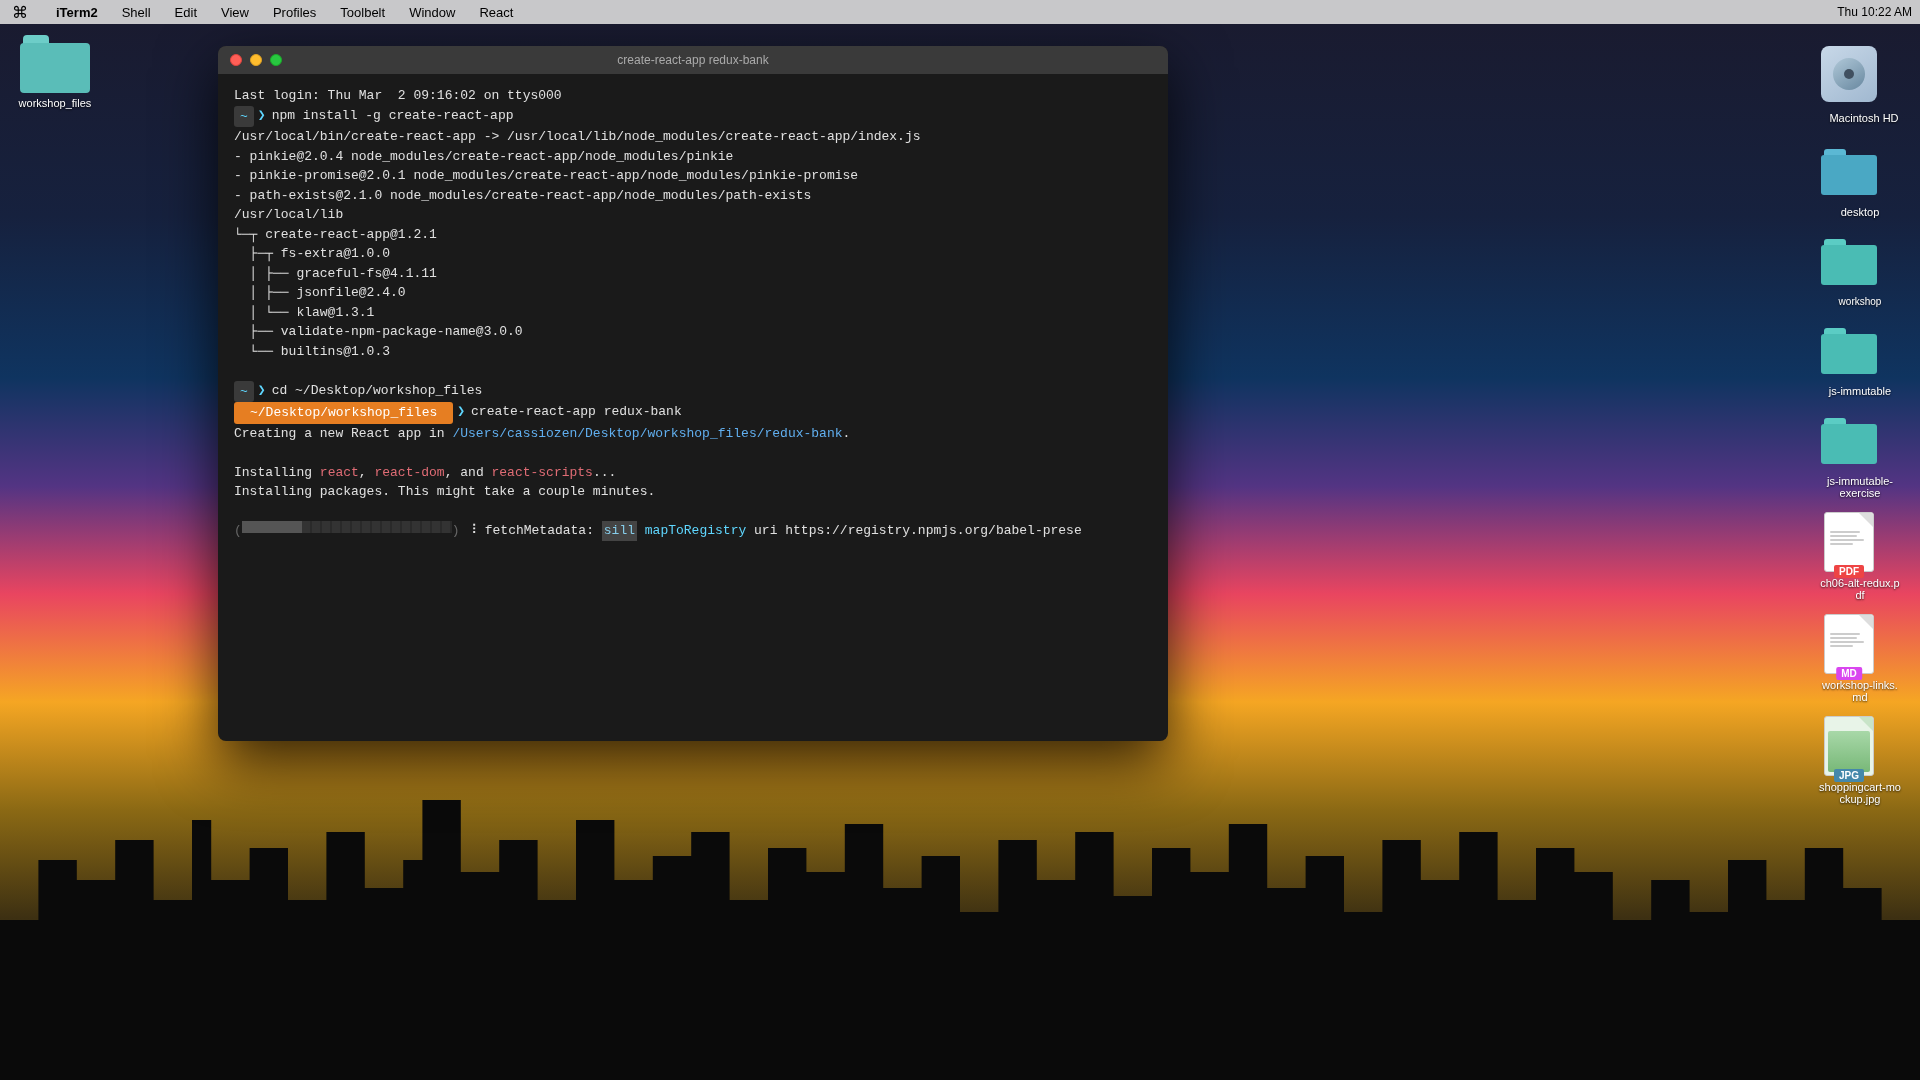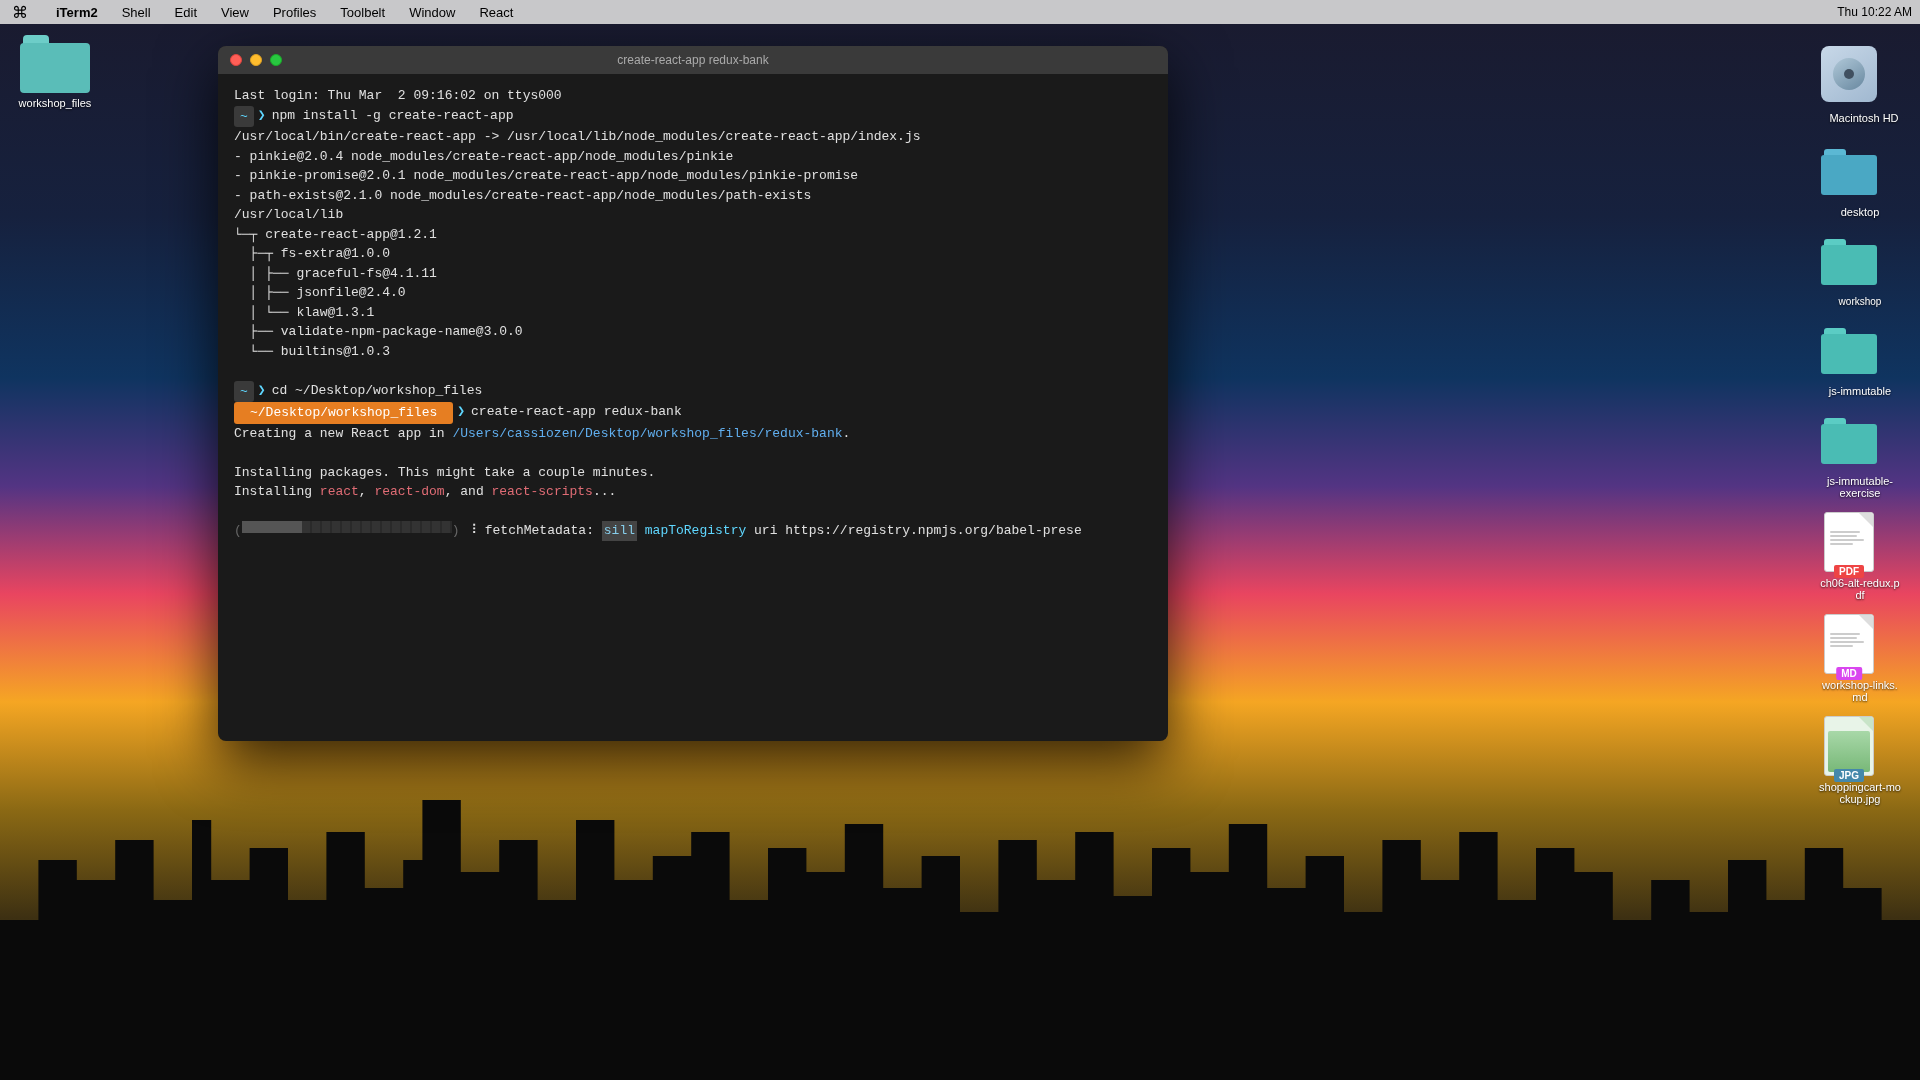--- a/index.html
+++ b/index.html
@@ -493,24 +493,24 @@
       <span class="term-white">create-react-app redux-bank</span>
     </div>
 
     <div class="term-line">
       <span class="term-white">Creating a new React app in </span><span style="color:#61afef">/Users/cassiozen/Desktop/workshop_files/redux-bank</span><span class="term-white">.</span>
     </div>
 
     <div class="term-line"><span>&nbsp;</span></div>
 
     <div class="term-line">
+      <span class="term-white">Installing </span><span style="color:#e06c75">react</span><span class="term-white">, </span><span style="color:#e06c75">react-dom</span><span class="term-white">, and </span><span style="color:#e06c75">react-scripts</span><span class="term-white">...</span>
+    </div>
+    <div class="term-line">
       <span class="term-white">Installing packages. This might take a couple minutes.</span>
-    </div>
-    <div class="term-line">
-      <span class="term-white">Installing </span><span style="color:#e06c75">react</span><span class="term-white">, </span><span style="color:#e06c75">react-dom</span><span class="term-white">, and </span><span style="color:#e06c75">react-scripts</span><span class="term-white">...</span>
     </div>
 
     <div class="term-line"><span>&nbsp;</span></div>
 
     <div class="term-line">
       <span style="color:#666">(</span>
       <span class="progress-filled"></span>
       <span class="progress-empty"></span>
       <span style="color:#666">)</span>
       <span class="term-white"> ⠸ fetchMetadata: </span>

